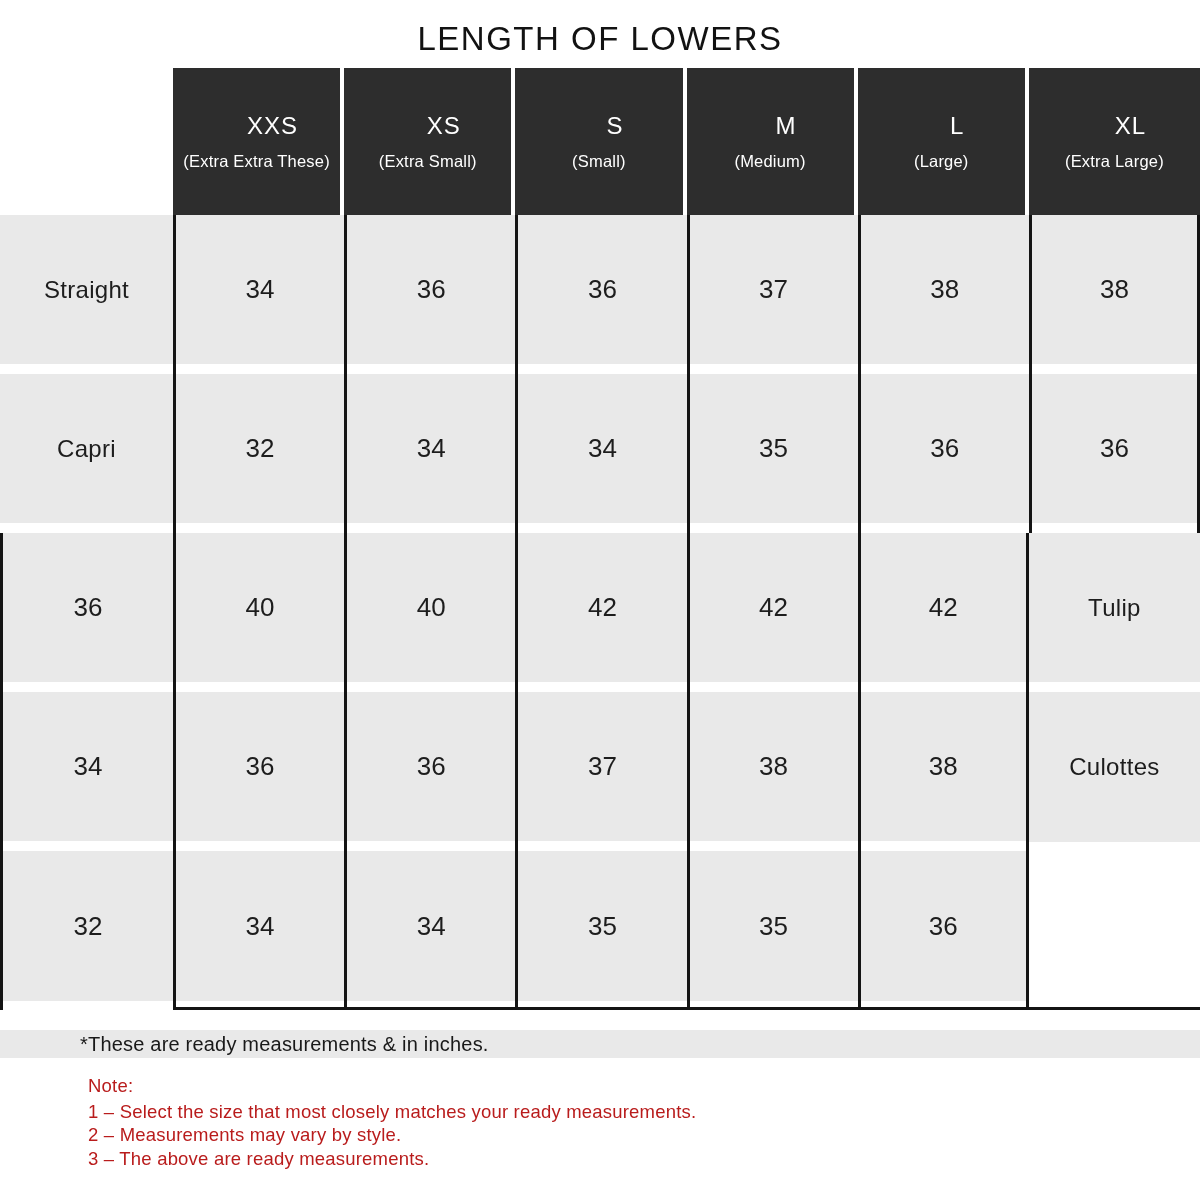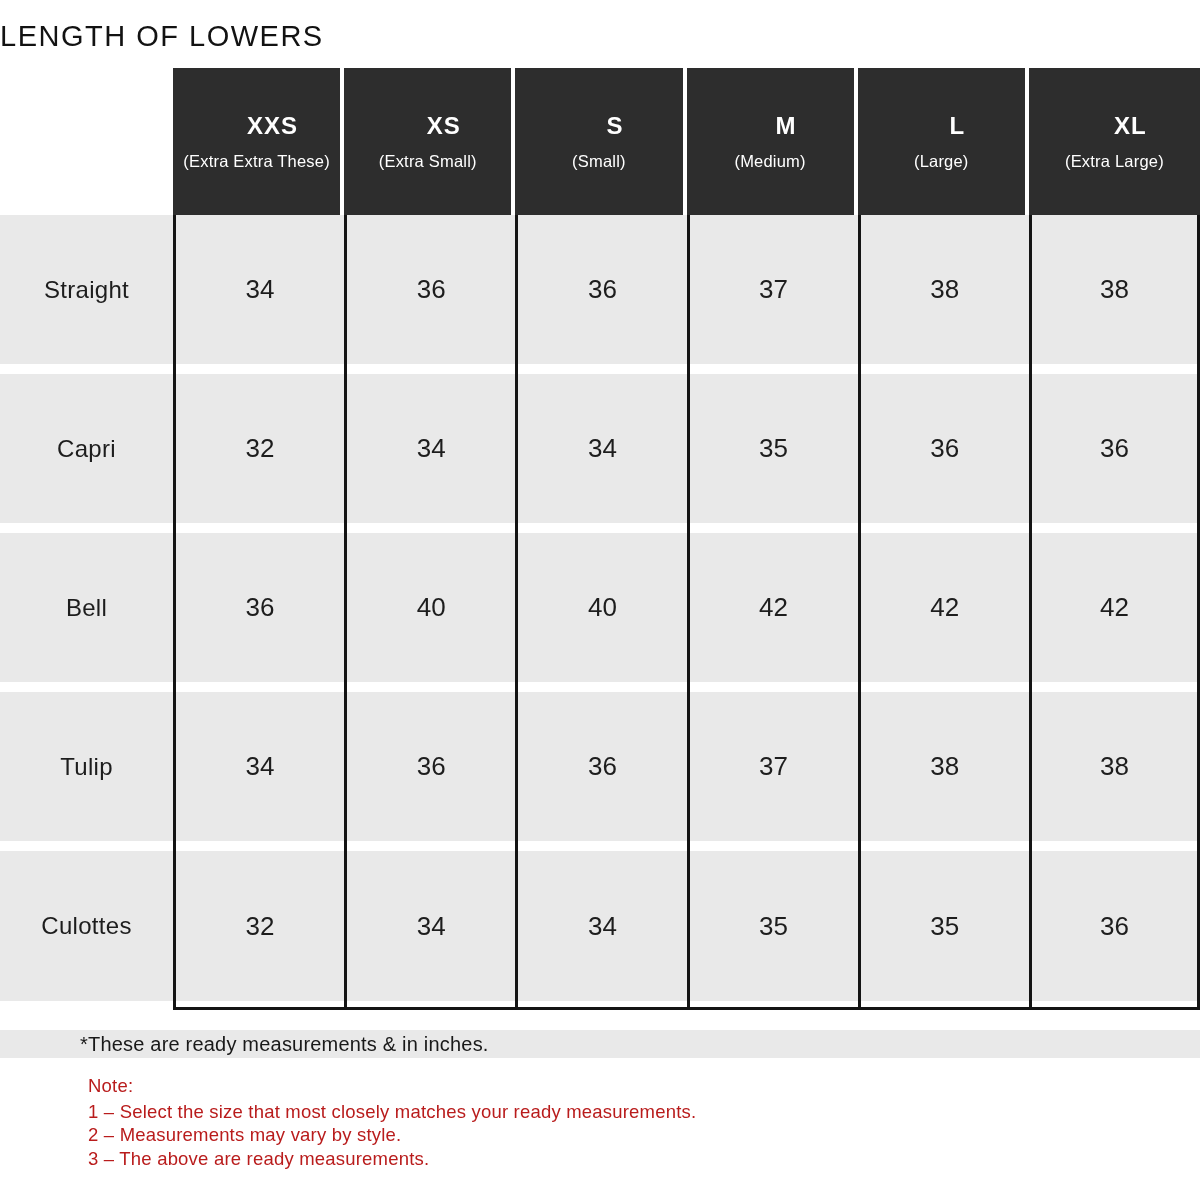--- a/index.html
+++ b/index.html
@@ -12,22 +12,22 @@
   .page {
     position: relative;
     width: 1200px;
     height: 1200px;
     overflow: hidden;
     background: #ffffff;
   }
   .title {
     margin-top: 20px;
     height: 30px;
-    text-align: left;
-    font-size: 29px;
+    text-align: center;
+    font-size: 33px;
     font-weight: 500;
     letter-spacing: 1.5px;
     color: #121212;
   }
   
   .size-table {
     position: relative;
     margin-top: 18px;
     width: 1200px;
     display: grid;
@@ -40,21 +40,21 @@
     color: #ffffff;
     display: flex;
     flex-direction: column;
     justify-content: center;
     align-items: center;
   }
   .header-cell.gap-right { border-right: 4px solid #ffffff; }
   .size-code {
     font-size: 24px;
     letter-spacing: 1px;
-    font-weight: 700;
+    font-weight: 400;
     margin-left: 32px;
   }
   .size-sub {
     margin-top: 12px;
     font-size: 16.5px;
     font-weight: 400;
     letter-spacing: 0.2px;
   }
   .label-cell, .value-cell { position: relative; background: #ffffff; padding-left: 19px; }
   .value-cell { border-left: 3px solid #141414; }
@@ -195,25 +195,20 @@
       <div class="value-cell">
         <div class="fill">
           <span>36</span>
         </div>
       </div>
       <div class="value-cell col-last">
         <div class="fill">
           <span>36</span>
         </div>
       </div>
-      <div class="label-cell">
-        <div class="fill">
-          <span>Bell</span>
-        </div>
-      </div>
       <div class="value-cell">
         <div class="fill">
           <span>36</span>
         </div>
       </div>
       <div class="value-cell">
         <div class="fill">
           <span>40</span>
         </div>
       </div>

